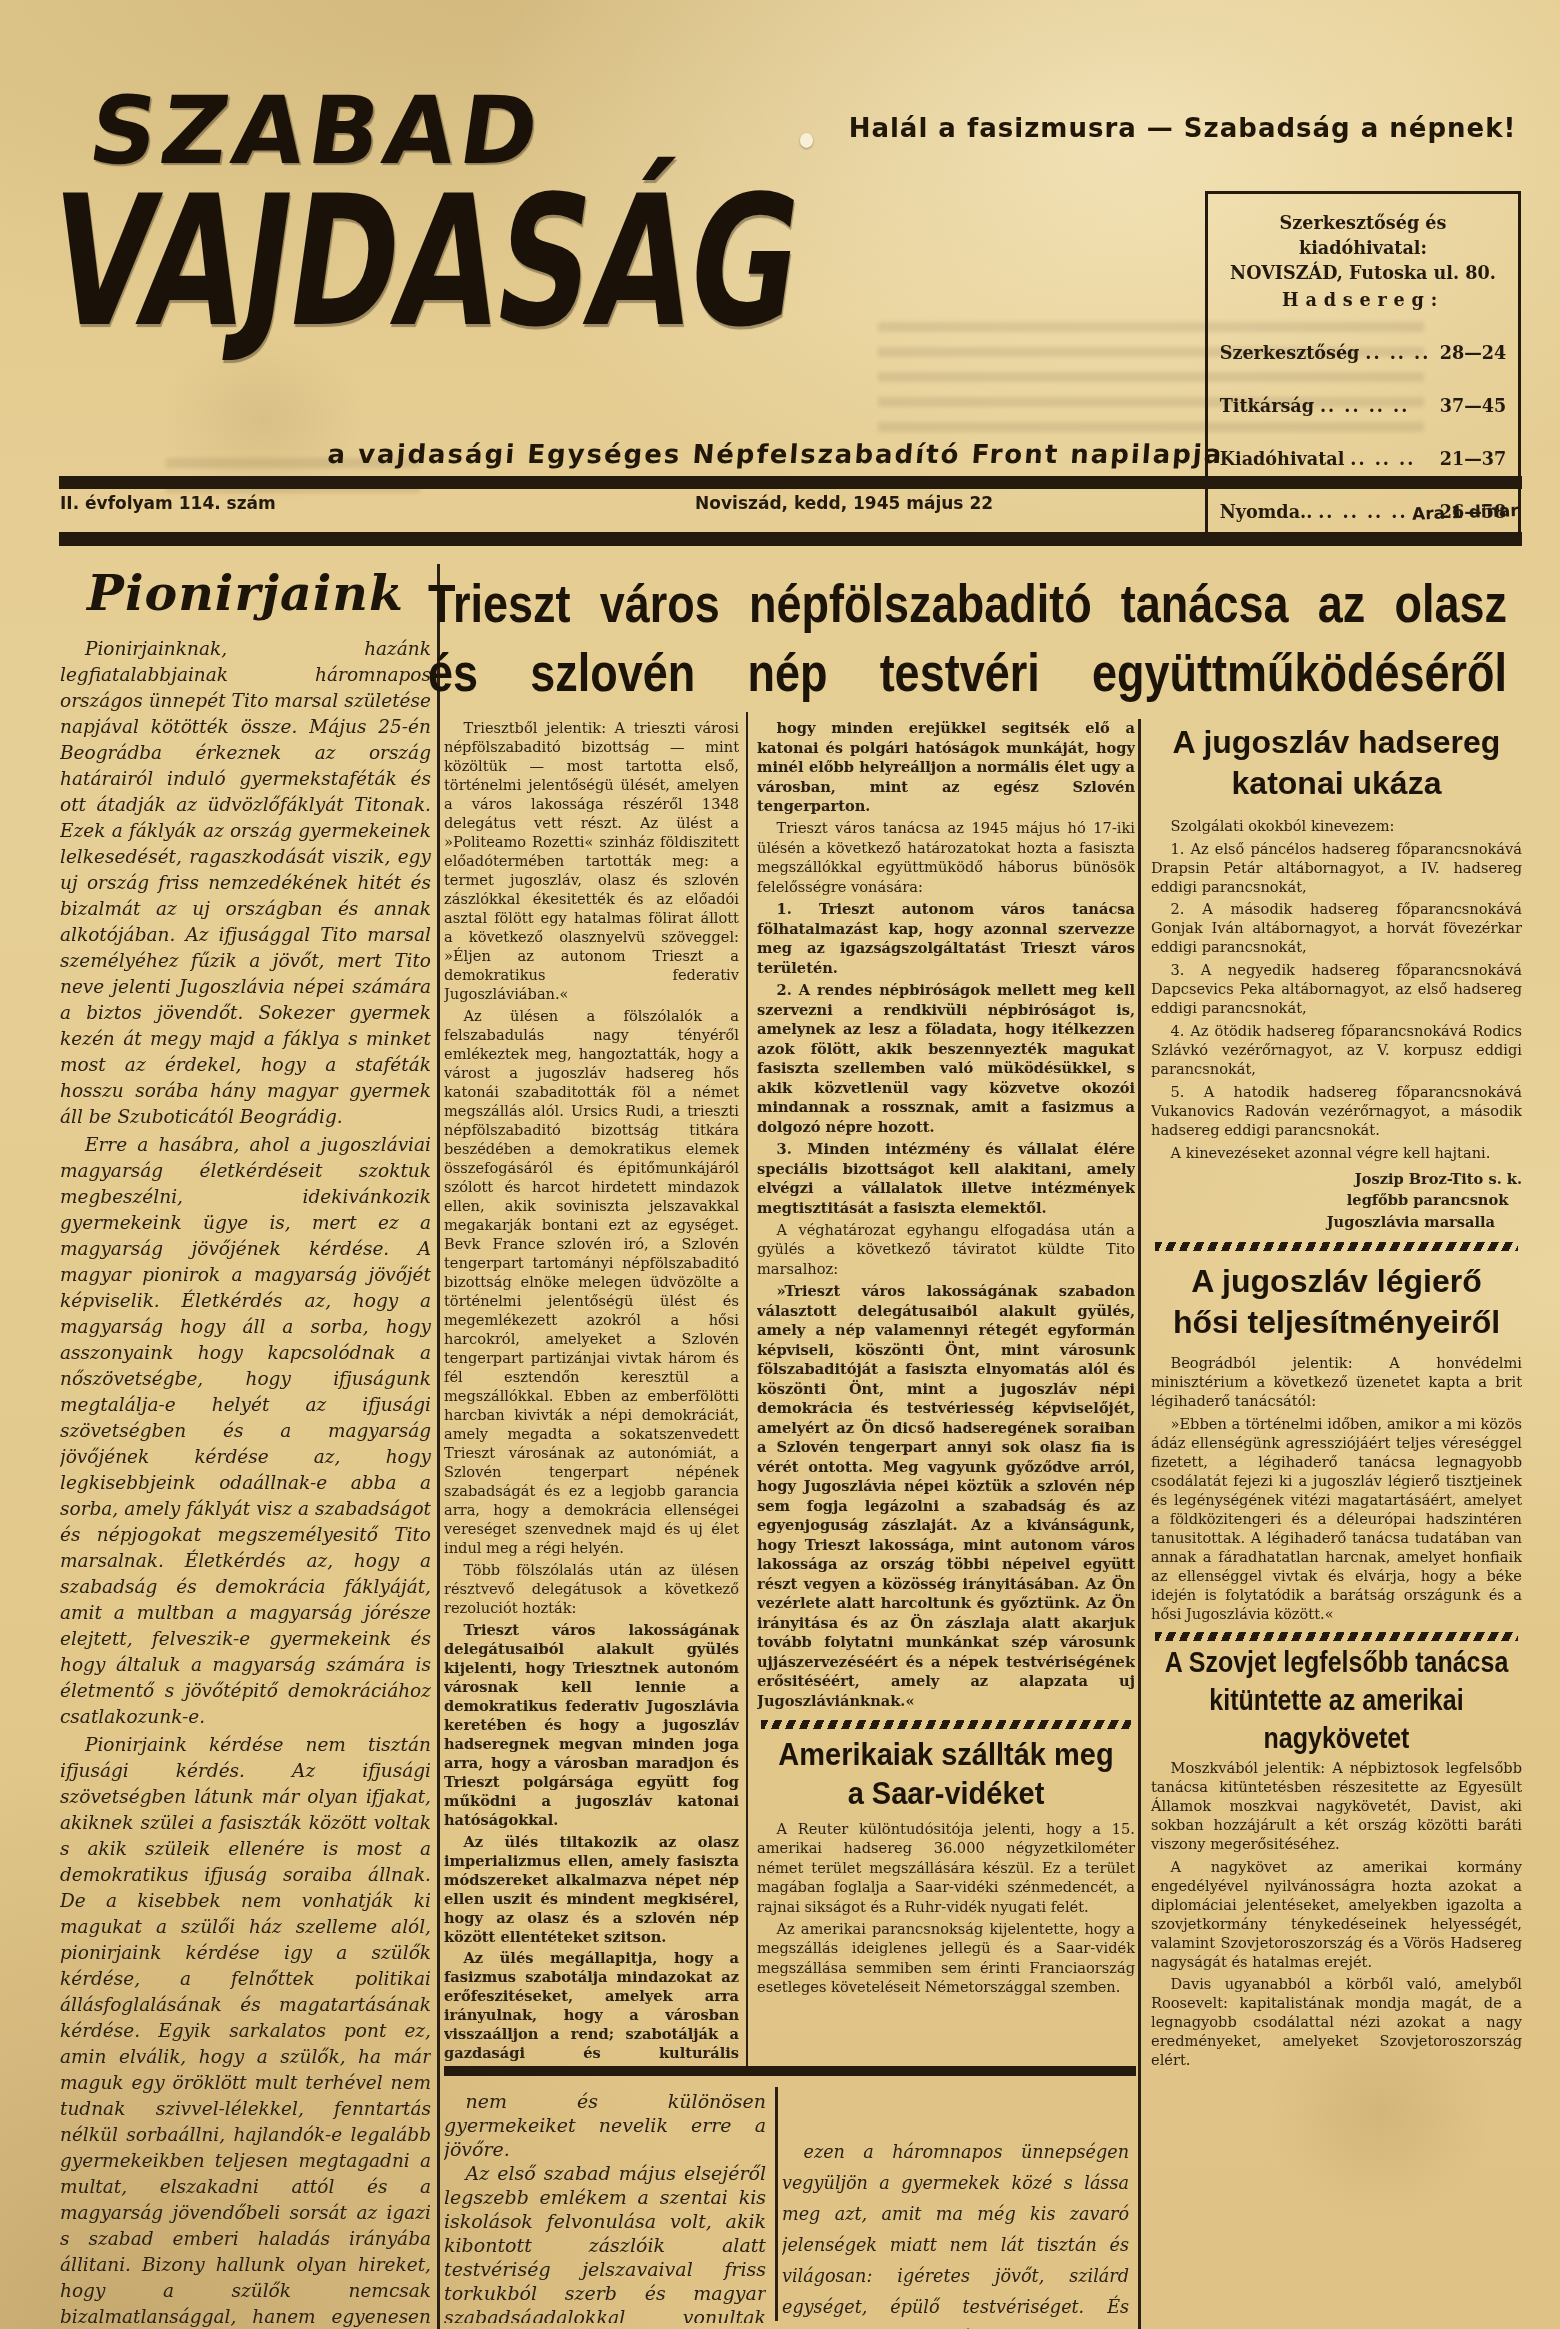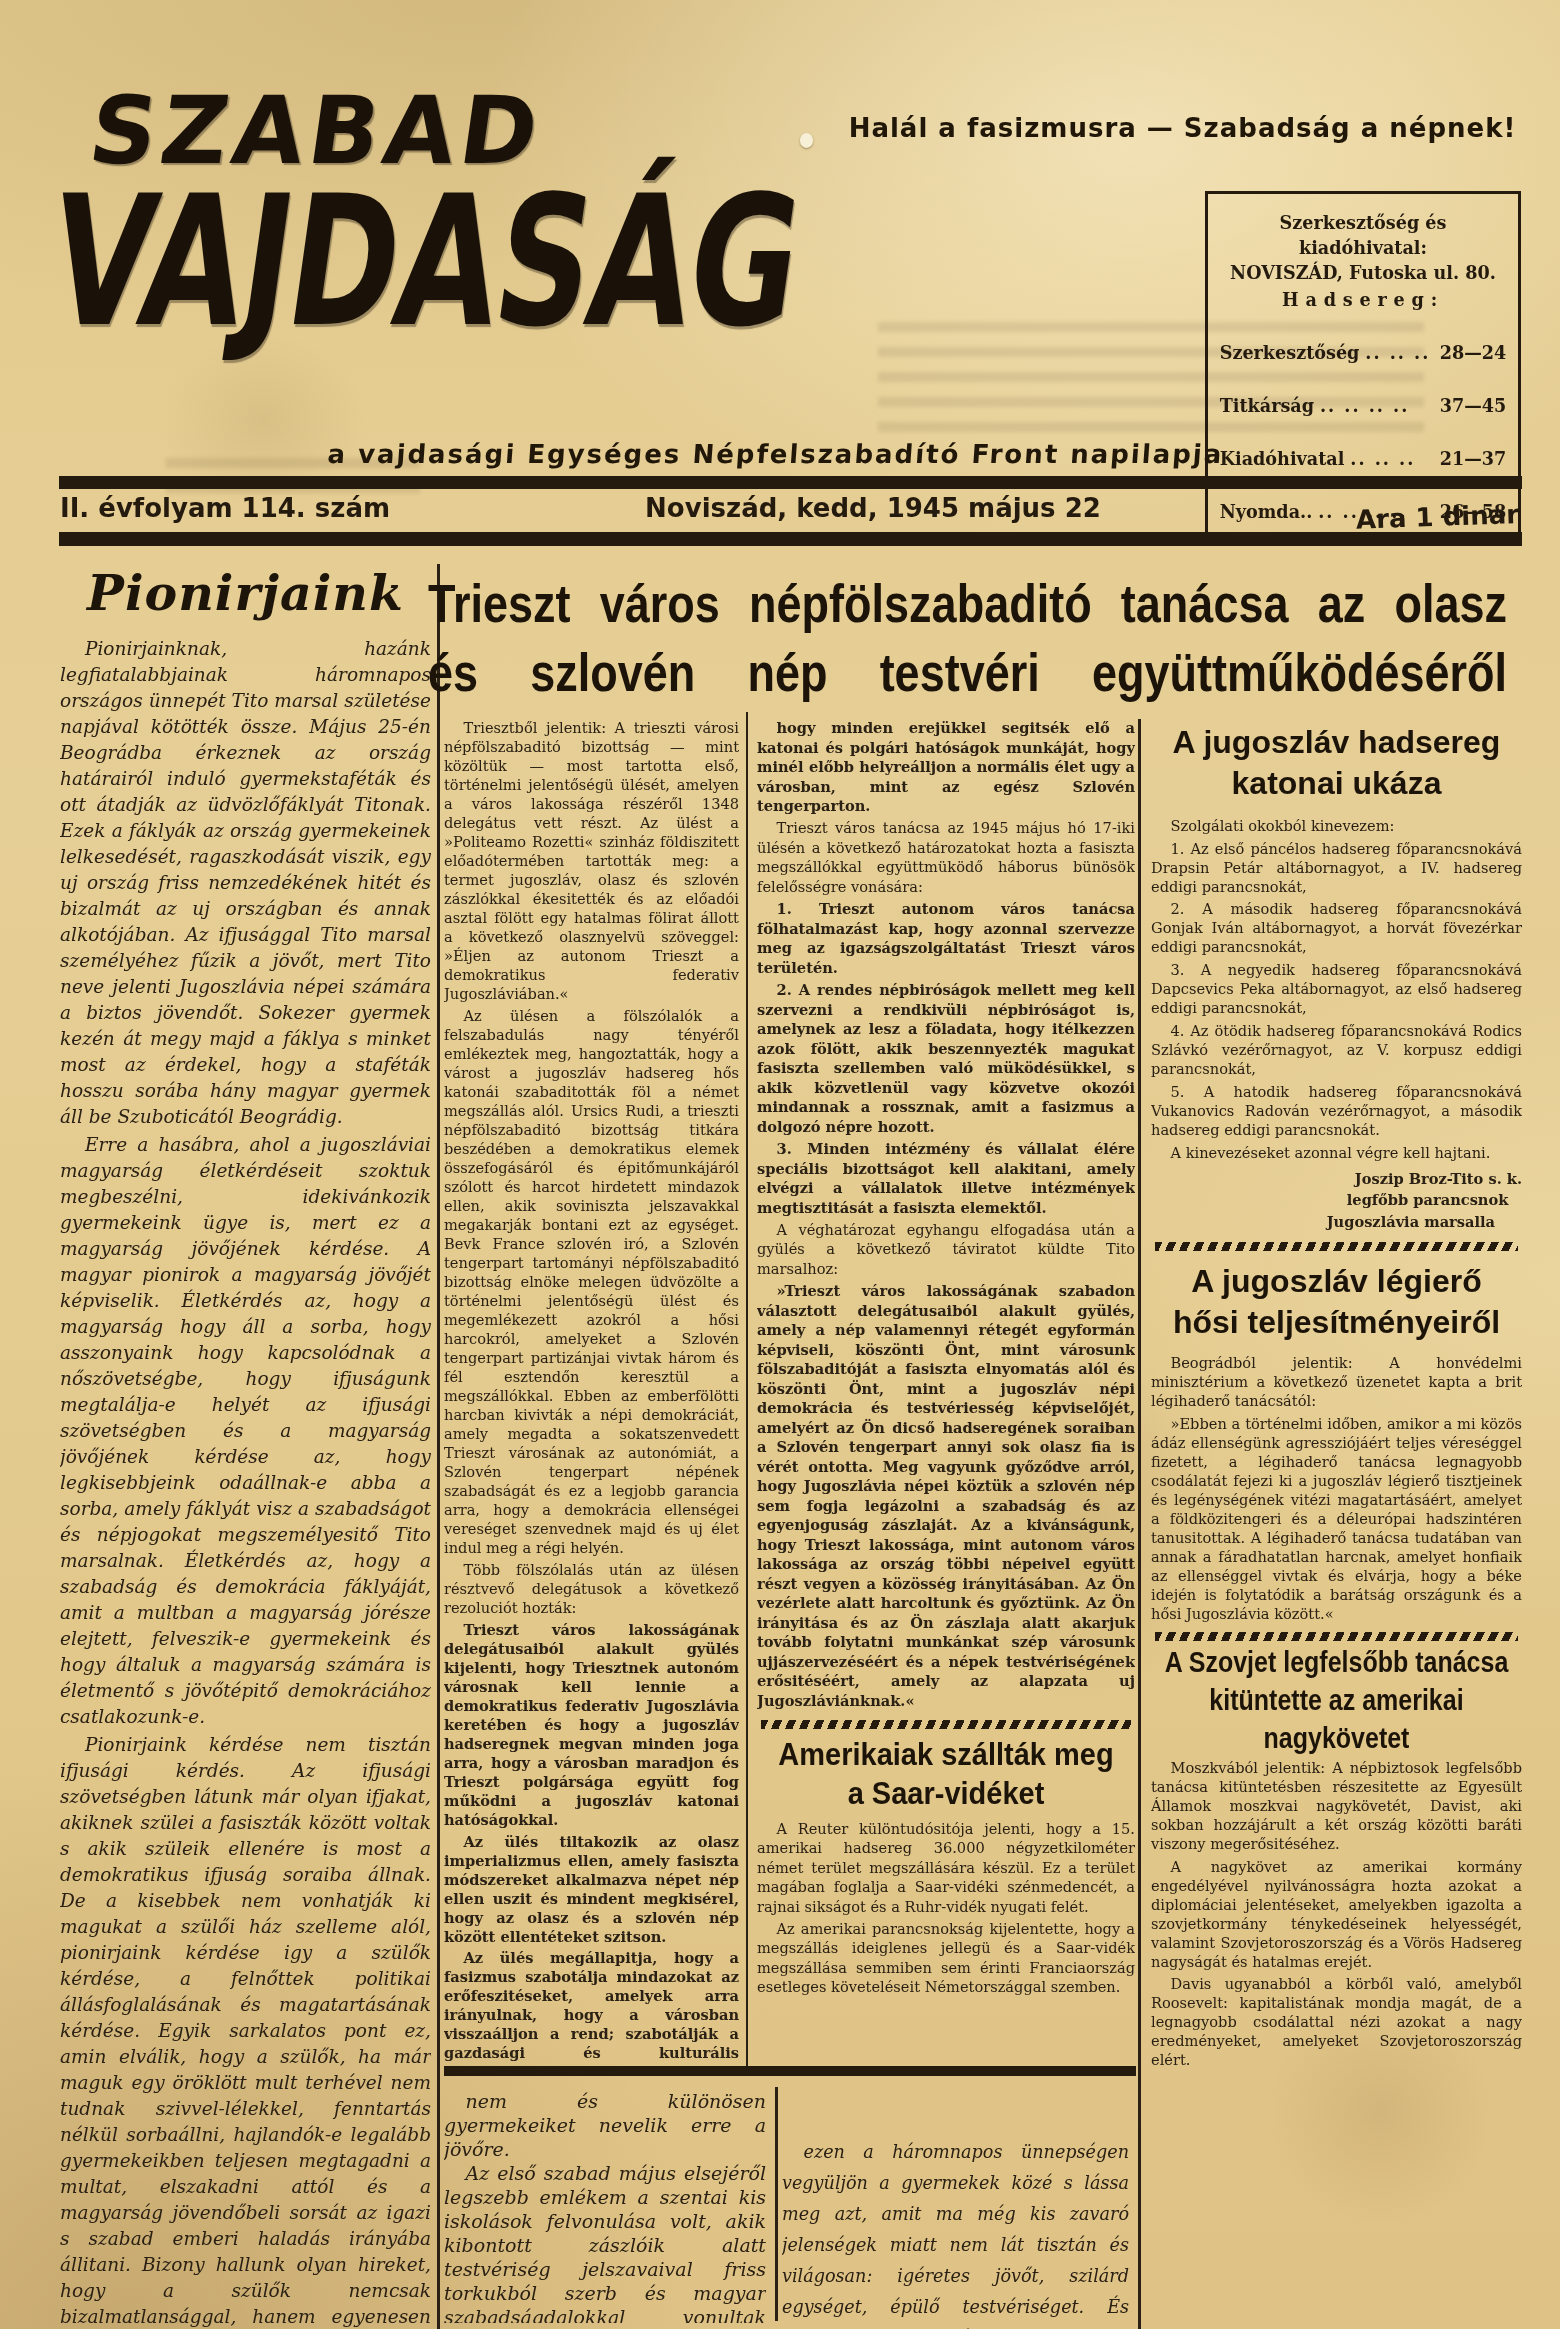--- a/index.html
+++ b/index.html
@@ -45,21 +45,21 @@
   .phone-row .num{white-space:nowrap;}
 
   .subtitle{position:absolute;left:156px;top:439px;width:1239px;text-align:center;
             font-family:"DejaVu Sans",sans-serif;font-weight:bold;font-size:26px;
             letter-spacing:2px;color:#211709;transform:skewX(-4deg);}
   .rule{position:absolute;background:#241a0e;}
   .rule.r-top{left:59px;top:476px;width:1463px;height:12.7px;}
   .rule.r-mid{left:59px;top:532px;width:1463px;height:13.7px;}
   .dateline{position:absolute;left:60px;top:493px;width:1459px;display:flex;
             justify-content:space-between;align-items:baseline;
-            font-family:"DejaVu Sans",sans-serif;font-weight:bold;font-size:26px;color:#241a0e;}
+            font-family:"DejaVu Sans",sans-serif;font-weight:bold;font-size:17px;color:#241a0e;}
   .dateline .price{transform:translateY(8.8px) rotate(-2deg);}
 
   
   .vdiv{position:absolute;background:#2a2013;}
   .vdiv.v-left{left:437px;top:564px;width:2.9px;height:1766px;}
   .vdiv.v-ab{left:746px;top:712px;width:2px;height:1358px;}
   .vdiv.v-de{left:775px;top:2087px;width:2.9px;height:234px;}
   .vdiv.v-right{left:1138px;top:719px;width:2.9px;height:1611px;}
   .hdiv-mid{position:absolute;left:444px;top:2066px;width:692px;height:9.8px;background:#241a0e;}
 

